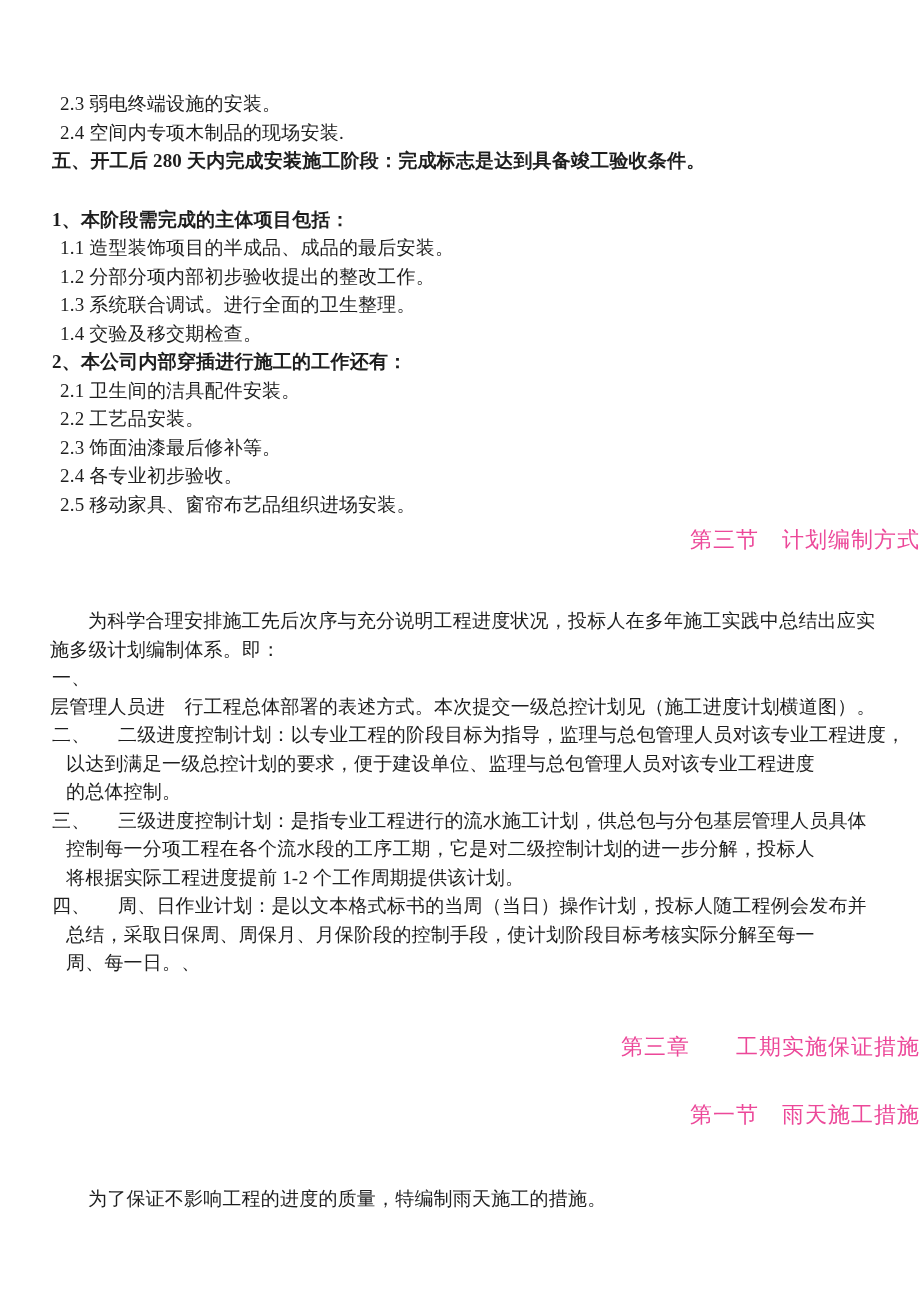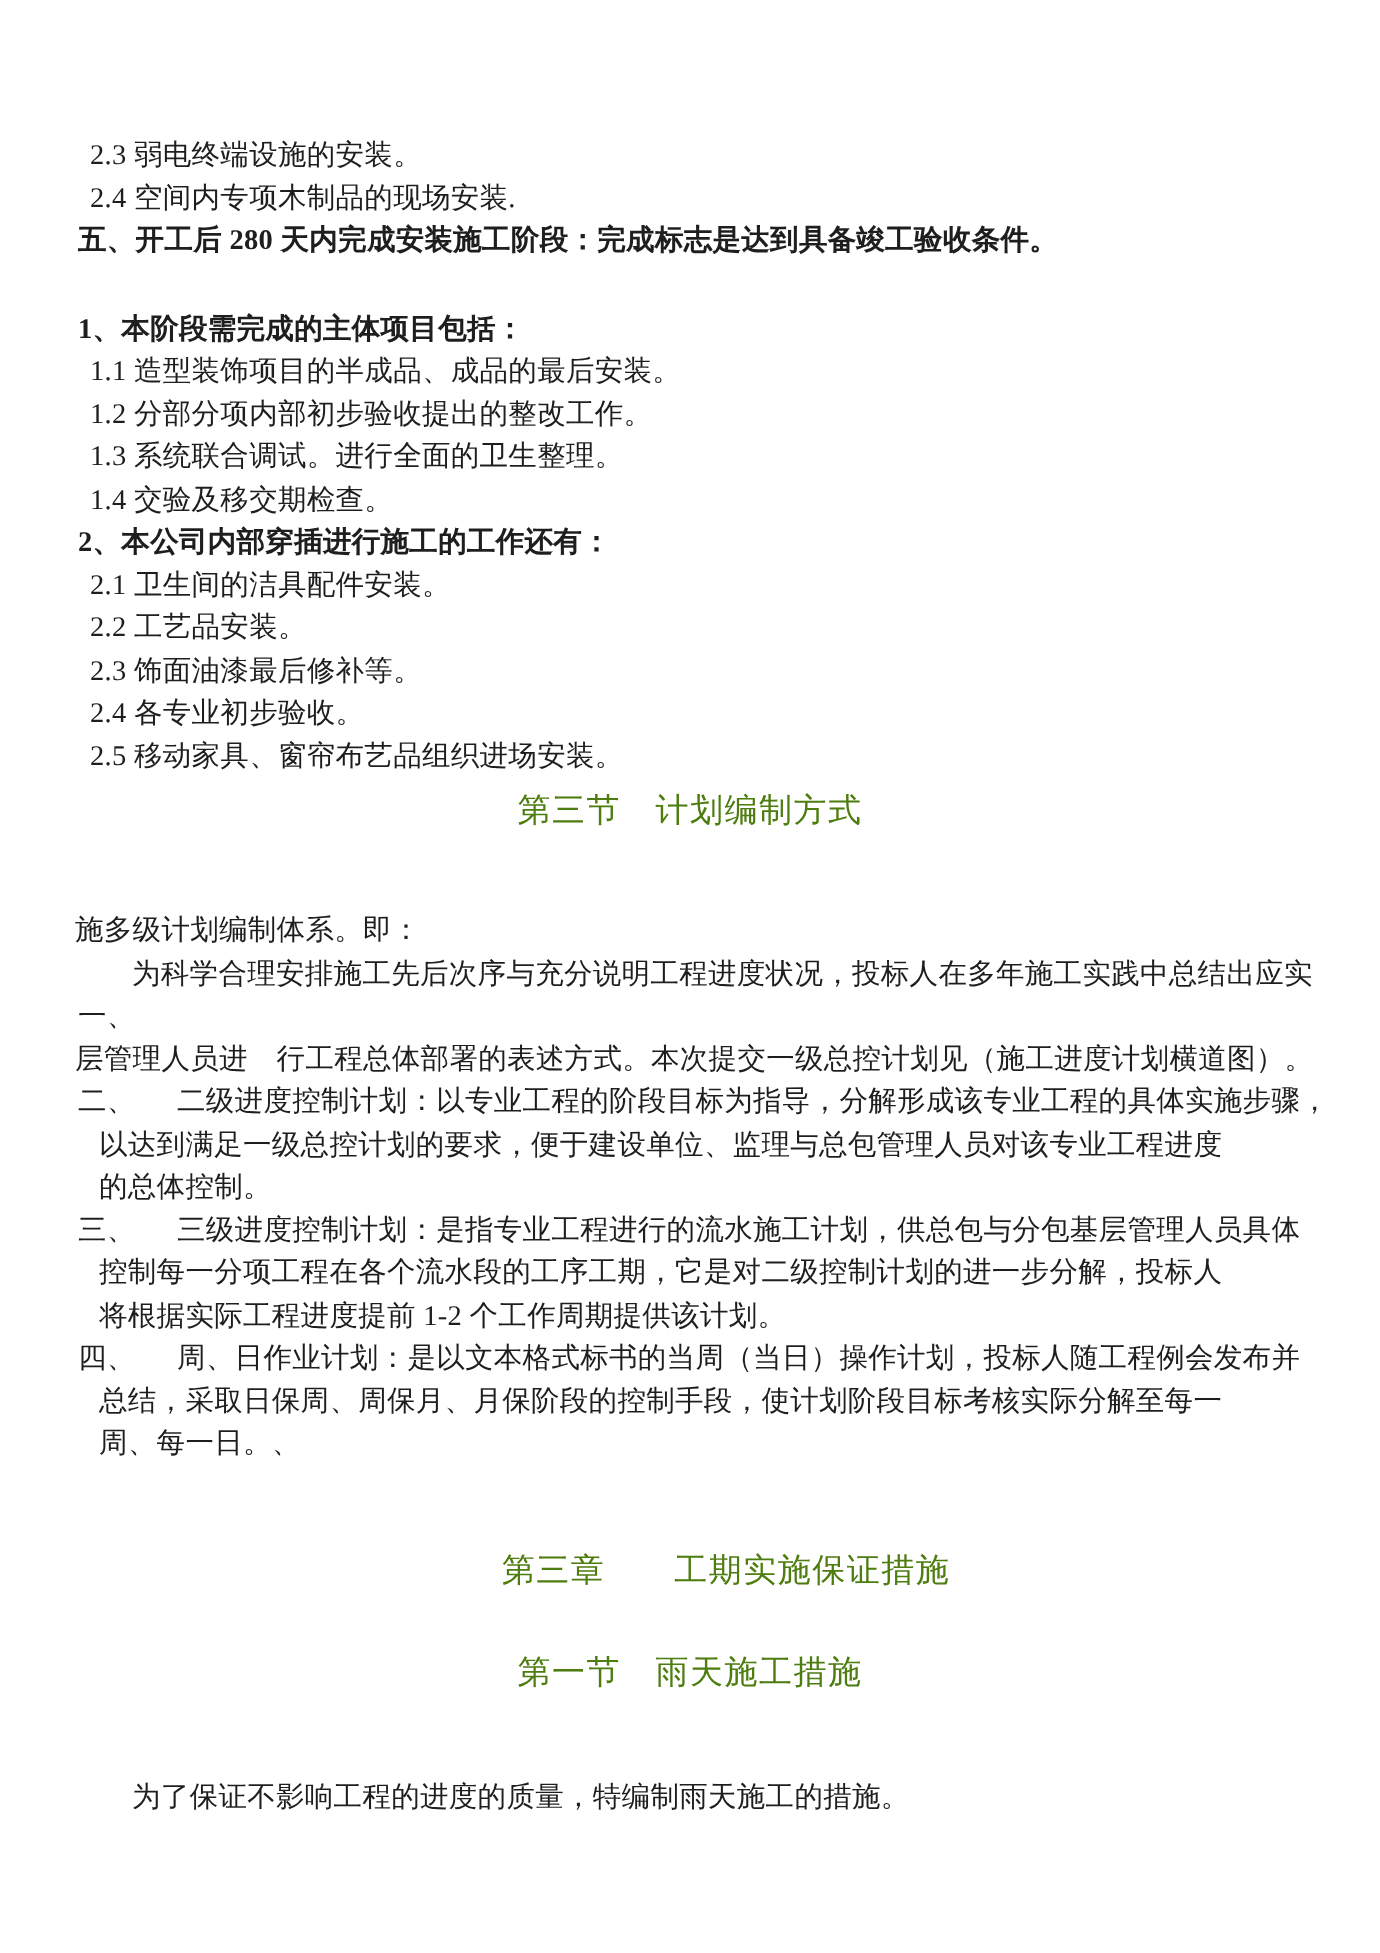--- a/index.html
+++ b/index.html
@@ -32,26 +32,26 @@
   .indent-first { padding-left: 88px; }   
   .indent-base  { padding-left: 50px; }   
   .indent-cont  { padding-left: 66px; }  
   .indent-hang  { padding-left: 52px; display: flex; }
   .indent-hang .marker { width: 66px; flex: 0 0 66px; }
 
   .gap-b { margin-top: 30px; }
 
   .heading {
     font-weight: normal;
-    text-align: center;
+    text-align: right;
     font-size: 22px;
     line-height: 34px;
-    margin: 12px;
+    margin: 0;
     letter-spacing: 1px;
-    color: #4d7c0f;
+    color: #ec4899;
   }
   .heading-sec3    { margin-top: 4px; }
   .paragraph       { margin-top: 50px; }
   .heading-chap3   { margin-top: 52px; padding-left: 48px; }
   .heading-rain    { margin-top: 34px; }
   .closing         { margin-top: 53px; }
 </style>
 </head>
 <body>
 
@@ -115,38 +115,38 @@
   </div>
       <div class="line indent-sub">
     
     <span class="text">2.5 移动家具、窗帘布艺品组织进场安装。</span>
   </div>
     </div>
 
   <h2 class="heading heading-sec3">第三节　计划编制方式</h2>
 
   <div class="block paragraph">
+      <div class="line indent-first">
+    
+    <span class="text">为科学合理安排施工先后次序与充分说明工程进度状况，投标人在多年施工实践中总结出应实</span>
+  </div>
       <div class="line indent-base">
     
     <span class="text">施多级计划编制体系。即：</span>
-  </div>
-      <div class="line indent-first">
-    
-    <span class="text">为科学合理安排施工先后次序与充分说明工程进度状况，投标人在多年施工实践中总结出应实</span>
   </div>
       <div class="line indent-hang">
     <span class="marker">一、</span>
   </div>
       <div class="line indent-base">
     
     <span class="text">层管理人员进　行工程总体部署的表述方式。本次提交一级总控计划见（施工进度计划横道图）。</span>
   </div>
       <div class="line indent-hang">
     <span class="marker">二、</span>
-    <span class="text">二级进度控制计划：以专业工程的阶段目标为指导，分解形成该专业工程的具体实施步骤，</span>
+    <span class="text">二级进度控制计划：以专业工程的阶段目标为指导，监理与总包管理人员对该专业工程进度，</span>
   </div>
       <div class="line indent-cont">
     
     <span class="text">以达到满足一级总控计划的要求，便于建设单位、监理与总包管理人员对该专业工程进度</span>
   </div>
       <div class="line indent-cont">
     
     <span class="text">的总体控制。</span>
   </div>
       <div class="line indent-hang">

